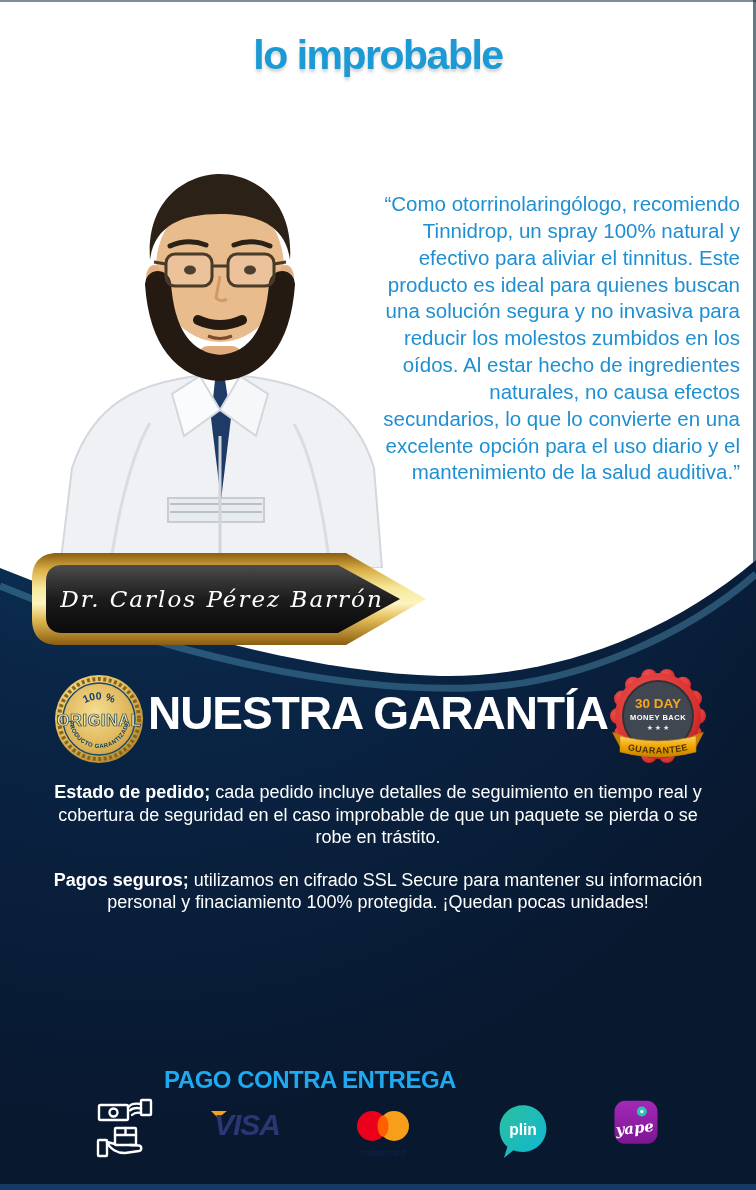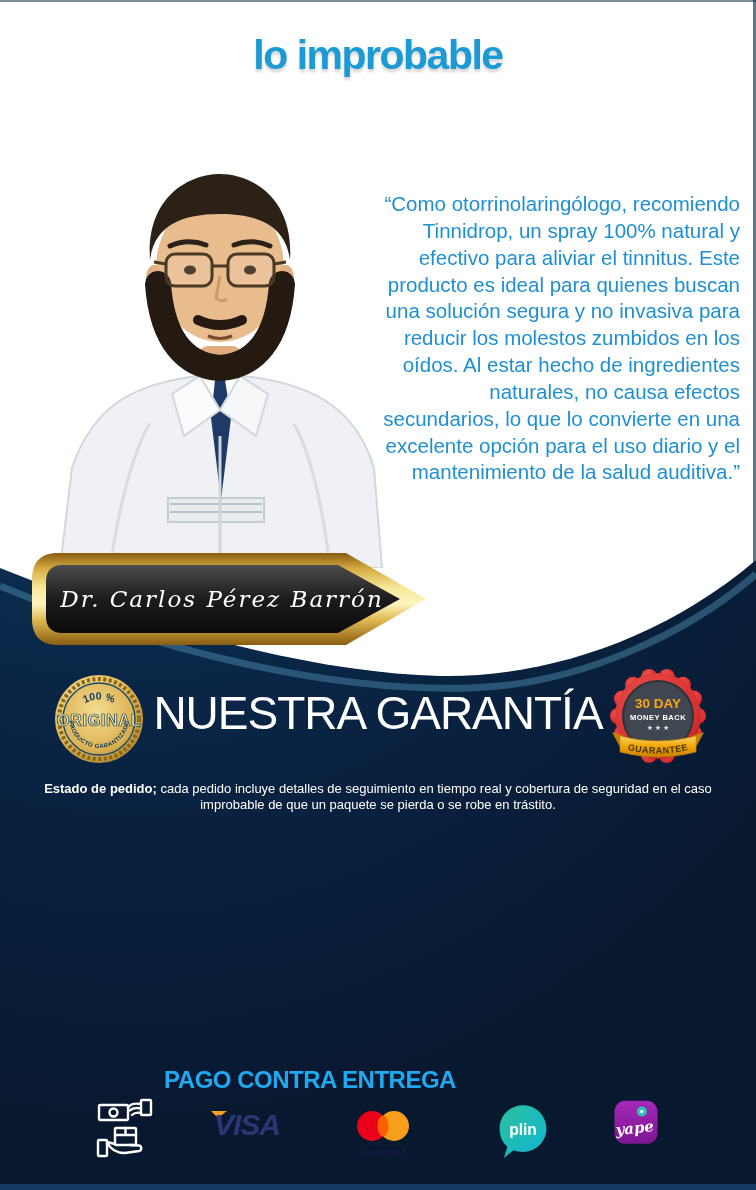--- a/index.html
+++ b/index.html
@@ -8,27 +8,27 @@
         background:radial-gradient(120% 95% at 18% 0%, #125a80 0%, #0c3a5e 34%, #0a2546 62%, #08182f 100%);}
   .wave-svg{position:absolute;top:0;left:0;z-index:1;}
   .headline{position:absolute;top:34px;left:0;width:756px;z-index:3;text-align:center;
             color:#1b9ad6;font-weight:bold;font-size:41px;line-height:1.07;letter-spacing:-1.5px;
             text-shadow:0 3px 3px rgba(100,100,100,.28);}
   .doctor-svg{position:absolute;left:50px;top:168px;z-index:2;}
   .quote{position:absolute;left:372px;top:191px;width:368px;z-index:3;text-align:right;
          color:#1e8fd2;font-size:20.5px;line-height:1.31;}
   .ribbon-svg{position:absolute;left:28px;top:549px;z-index:4;}
   .g-title{position:absolute;top:686px;left:128px;width:500px;z-index:3;text-align:center;
-           color:#ffffff;font-size:46px;font-weight:normal;letter-spacing:-1px;}
+           color:#ffffff;font-size:46px;font-weight:bold;letter-spacing:-1px;}
   .g-sub{position:absolute;top:745px;left:128px;width:500px;z-index:3;text-align:center;
          color:#27aee9;font-size:21px;font-weight:bold;}
   .badge-original{position:absolute;left:54px;top:674px;z-index:3;}
   .badge-moneyback{position:absolute;left:608px;top:666px;z-index:3;}
   .paragraphs{position:absolute;top:781px;left:40px;width:676px;z-index:3;color:#ffffff;
-              text-align:center;font-size:13px;line-height:1.25;}
+              text-align:center;font-size:18px;line-height:1.25;}
   .paragraphs p{margin:0 0 20px 0;}
   .paragraphs .lead{font-weight:bold;}
   .pago-title{position:absolute;top:1066px;left:0;width:620px;z-index:3;text-align:center;
               color:#1fa9f0;font-size:24px;font-weight:bold;letter-spacing:-0.5px;}
   .pay{position:absolute;z-index:3;}
   .edge-top{position:absolute;top:0;left:0;width:756px;height:2px;background:#123145;opacity:.55;z-index:5;}
   .edge-right{position:absolute;top:0;right:0;width:3px;height:562px;background:#123145;opacity:.65;z-index:5;}
   .bottom-strip{position:absolute;bottom:0;left:0;width:756px;height:6px;background:#17426d;opacity:.85;z-index:3;}
   svg text{font-family:"Liberation Sans",sans-serif;}
   .script-text{font-family:"DejaVu Serif",serif;font-style:italic;}
@@ -170,20 +170,21 @@
     <polygon points="4,66 16,70 13,83" fill="#c77f00"></polygon>
     <polygon points="96,66 84,70 87,83" fill="#c77f00"></polygon>
     <path d="M12,70 Q50,80 88,70 L88,86 Q50,96 12,86 Z" fill="url(#mb-gold)" stroke="#b8860b" stroke-width="0.6"></path>
     <text font-size="9" font-weight="bold" fill="#4a3205" letter-spacing="0.5">
       <textPath href="#mb-banner-arc" startOffset="50%" text-anchor="middle">GUARANTEE</textPath>
     </text>
   </svg>
 
   <div class="paragraphs">
     <p><span class="lead">Estado de pedido;</span><span> cada pedido incluye detalles de seguimiento en tiempo real y cobertura de seguridad en el caso improbable de que un paquete se pierda o se robe en trástito.</span></p>
+    <p><span class="lead">Pagos seguros;</span><span> utilizamos en cifrado SSL Secure para mantener su información personal y finaciamiento 100% protegida. ¡Quedan pocas unidades!</span></p>
   </div>
 
   <div class="pago-title">PAGO CONTRA ENTREGA</div>
 
   <svg class="pay" style="left:96px;top:1098px;" width="58" height="64" viewBox="0 0 58 64">
     <g fill="none" stroke="#ffffff" stroke-width="2.4" stroke-linecap="round" stroke-linejoin="round">
       <rect x="3" y="7" width="29" height="15" rx="1.5"></rect>
       <circle cx="17.5" cy="14.5" r="4"></circle>
       <rect x="45" y="2" width="10" height="15" rx="1"></rect>
       <path d="M45,6 C39,5 34,6.5 32,9.5"></path>

